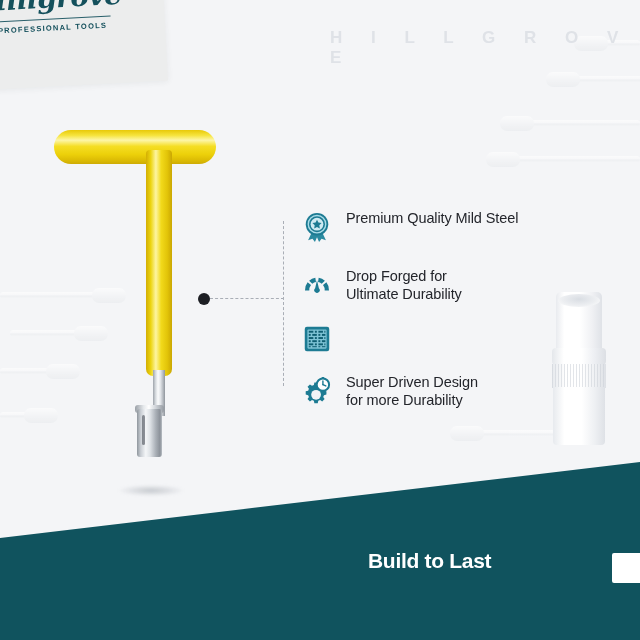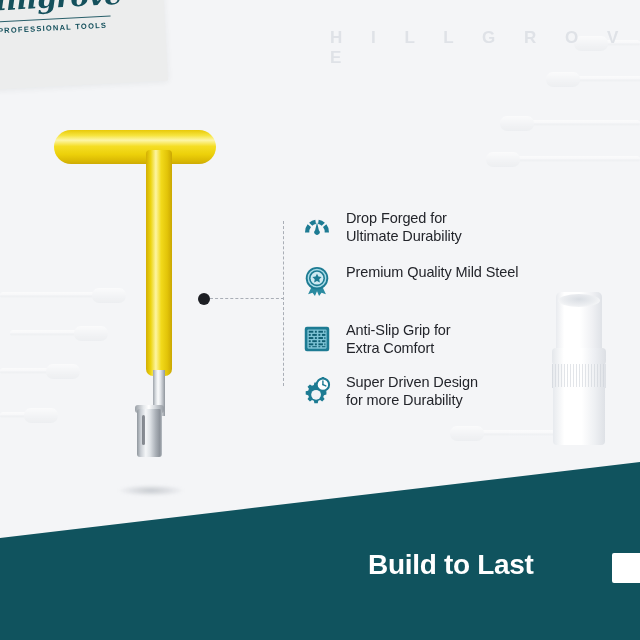--- a/index.html
+++ b/index.html
@@ -266,21 +266,21 @@
   .banner {
     position: absolute;
     left: 0; top: 0;
     width: 640px; height: 640px;
     background: #10535e;
     clip-path: polygon(0 538px, 640px 462px, 640px 640px, 0 640px);
   }
   .banner-text {
     position: absolute;
     left: 368px; top: 549px;
-    font-size: 28px;
+    font-size: 21px;
     font-weight: 700;
     color: #ffffff;
     letter-spacing: -.3px;
     white-space: nowrap;
   }
   .banner-block {
     position: absolute;
     left: 612px; top: 553px;
     width: 34px; height: 30px;
     background: #ffffff;
@@ -329,49 +329,49 @@
     <div class="t-socket-lip"></div>
     <div class="t-socket"></div>
     <div class="t-shadow"></div>
   </div>
 
   <div class="dot"></div>
   <div class="h-dash"></div>
   <div class="v-dash"></div>
 
   <div class="features">
+
+    <div class="feature f1">
+      <div class="ic">
+        <svg width="30" height="30" viewBox="0 0 32 32">
+          <path d="M10.5 21.5 L6.5 30 L11.2 28.6 L13.8 32 L17 24.5 Z" fill="#2a8aa0"></path>
+          <path d="M21.5 21.5 L25.5 30 L20.8 28.6 L18.2 32 L15 24.5 Z" fill="#2a8aa0"></path>
+          <circle cx="16" cy="13" r="12" fill="#1d7b93"></circle>
+          <circle cx="16" cy="13" r="9.3" fill="none" stroke="#a9dce8" stroke-width="1.5"></circle>
+          <circle cx="16" cy="13" r="6.8" fill="#cfeaf2"></circle>
+          <path d="M16 8.2 l1.5 3.1 3.4.5 -2.45 2.4 .58 3.4 -3.03-1.6 -3.03 1.6 .58-3.4 -2.45-2.4 3.4-.5 Z" fill="#1d7b93"></path>
+        </svg>
+      </div>
+      <div class="txt">Premium Quality Mild Steel</div>
+    </div>
 
     <div class="feature f2">
       <div class="ic">
         <svg width="30" height="30" viewBox="0 0 32 32">
           <g fill="#1d7b93">
             <path d="M3.2 21.8 A13 13 0 0 1 6.0 13.1 l3.6 2.9 A8.4 8.4 0 0 0 7.8 21.8 Z"></path>
             <path d="M7.6 11.4 A13 13 0 0 1 14.2 8.2 l.7 4.6 A8.4 8.4 0 0 0 11.0 14.6 Z"></path>
             <path d="M17.8 8.2 A13 13 0 0 1 24.4 11.4 l-3.4 3.2 A8.4 8.4 0 0 0 17.1 12.8 Z"></path>
             <path d="M26.0 13.1 A13 13 0 0 1 28.8 21.8 l-4.6 0 A8.4 8.4 0 0 0 22.4 16.0 Z"></path>
             <path d="M16 10.8 l2.0 8.6 a2.9 2.9 0 1 1 -4.0 0 Z"></path>
           </g>
         </svg>
       </div>
       <div class="txt">Drop Forged for
 Ultimate Durability</div>
-    </div>
-
-    <div class="feature f1">
-      <div class="ic">
-        <svg width="30" height="30" viewBox="0 0 32 32">
-          <path d="M10.5 21.5 L6.5 30 L11.2 28.6 L13.8 32 L17 24.5 Z" fill="#2a8aa0"></path>
-          <path d="M21.5 21.5 L25.5 30 L20.8 28.6 L18.2 32 L15 24.5 Z" fill="#2a8aa0"></path>
-          <circle cx="16" cy="13" r="12" fill="#1d7b93"></circle>
-          <circle cx="16" cy="13" r="9.3" fill="none" stroke="#a9dce8" stroke-width="1.5"></circle>
-          <circle cx="16" cy="13" r="6.8" fill="#cfeaf2"></circle>
-          <path d="M16 8.2 l1.5 3.1 3.4.5 -2.45 2.4 .58 3.4 -3.03-1.6 -3.03 1.6 .58-3.4 -2.45-2.4 3.4-.5 Z" fill="#1d7b93"></path>
-        </svg>
-      </div>
-      <div class="txt">Premium Quality Mild Steel</div>
     </div>
 
     <div class="feature f3">
       <div class="ic">
         <svg width="28" height="28" viewBox="0 0 32 32">
           <rect x="2" y="2" width="28" height="28" rx="2.5" fill="#1d7b93"></rect>
           <rect x="5" y="5" width="22" height="22" rx="1.2" fill="#7fc4d6"></rect>
           <g fill="#0f5e72">
             <rect x="6.6" y="6.6" width="5.2" height="2.2"></rect>
             <rect x="13.6" y="6.6" width="2.2" height="2.2"></rect>
@@ -393,22 +393,20 @@
             <rect x="13.6" y="21.0" width="2.2" height="2.2"></rect>
             <rect x="17.6" y="21.0" width="5.2" height="2.2"></rect>
             <rect x="24.4" y="21.0" width="1.2" height="2.2"></rect>
             <rect x="6.6" y="24.2" width="2.2" height="1.2"></rect>
             <rect x="10.6" y="24.2" width="5.2" height="1.2"></rect>
             <rect x="17.6" y="24.2" width="2.2" height="1.2"></rect>
             <rect x="21.6" y="24.2" width="4.0" height="1.2"></rect>
           </g>
         </svg>
       </div>
-      <div class="txt">Anti-Slip Grip for
-Extra Comfort</div>
     </div>
 
     <div class="feature f4">
       <div class="ic">
         <svg width="30" height="30" viewBox="0 0 32 32">
           <g fill="#1d7b93">
             <path d="M13.2 7.0 h3.6 l.55 2.6 2.0 .85 2.2-1.5 2.55 2.55 -1.5 2.2 .85 2.0 2.6 .55 v3.6 l-2.6 .55 -.85 2.0 1.5 2.2 -2.55 2.55 -2.2-1.5 -2.0 .85 -.55 2.6 h-3.6 l-.55-2.6 -2.0-.85 -2.2 1.5 -2.55-2.55 1.5-2.2 -.85-2.0 -2.6-.55 v-3.6 l2.6-.55 .85-2.0 -1.5-2.2 2.55-2.55 2.2 1.5 2.0-.85 Z"></path>
           </g>
           <circle cx="15" cy="20" r="5.2" fill="#f2f4f6"></circle>
           <circle cx="22.3" cy="9.2" r="6.6" fill="#ffffff"></circle>

